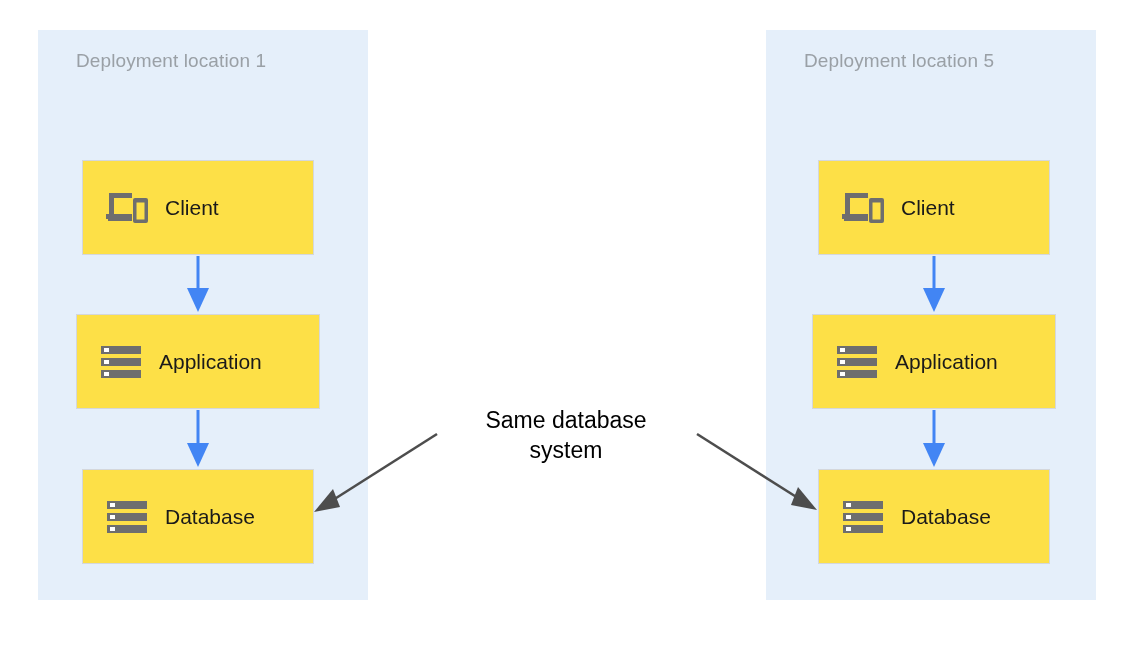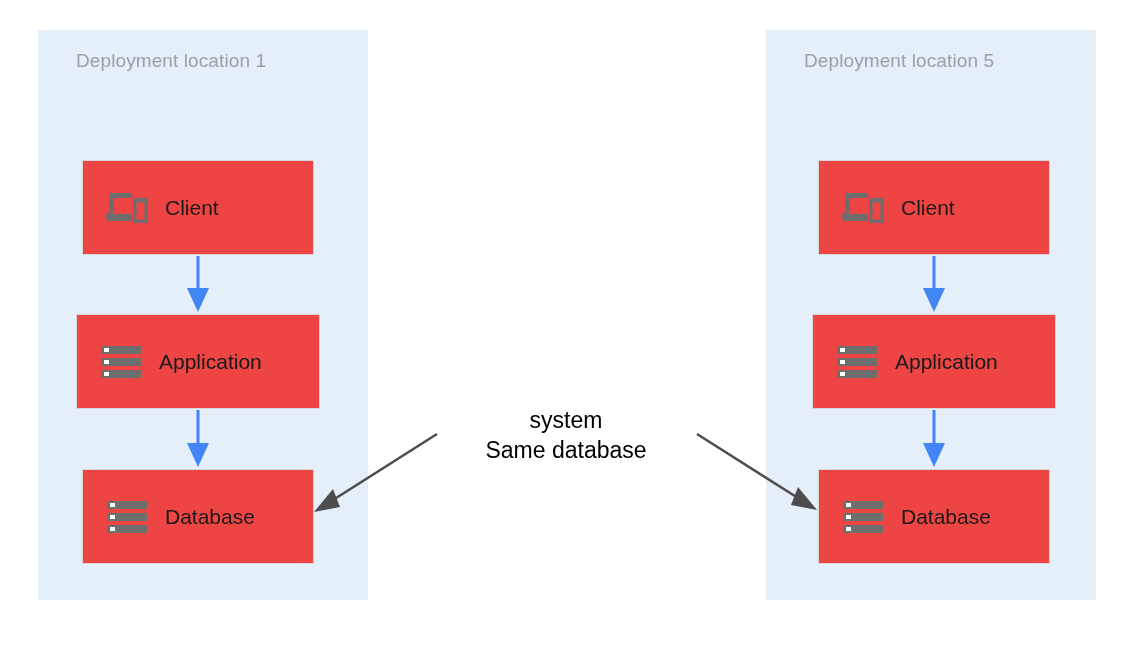--- a/index.html
+++ b/index.html
@@ -33,21 +33,21 @@
     font-size: 19px;
     color: #9AA0A6;
     white-space: nowrap;
     letter-spacing: 0.1px;
     margin-left: 16px;
   }
 
   
   .node {
     position: absolute;
-    background: #ef4444;
+    background: #fde047;
     border: 1px solid #D4D7DB;
     box-sizing: border-box;
     display: flex;
     align-items: center;
   }
   .node-icon {
     flex: 0 0 auto;
     margin-left: 22px;
     width: 44px;
     height: 40px;
@@ -213,17 +213,17 @@
       <line x1="437" y1="434" x2="333" y2="500" stroke="#4D4D4D" stroke-width="2.6"></line>
       <polygon points="314,512 340,507 333,489" fill="#4D4D4D"></polygon>
     </g>
     <g>
       <line x1="697" y1="434" x2="798" y2="498" stroke="#4D4D4D" stroke-width="2.6"></line>
       <polygon points="817,510 791,505 798,487" fill="#4D4D4D"></polygon>
     </g>
   </svg>
 
   <div id="same-db-label">
+    <div>Same database</div>
     <div>system</div>
-    <div>Same database</div>
   </div>
 
 </div>
 
 </body></html>

